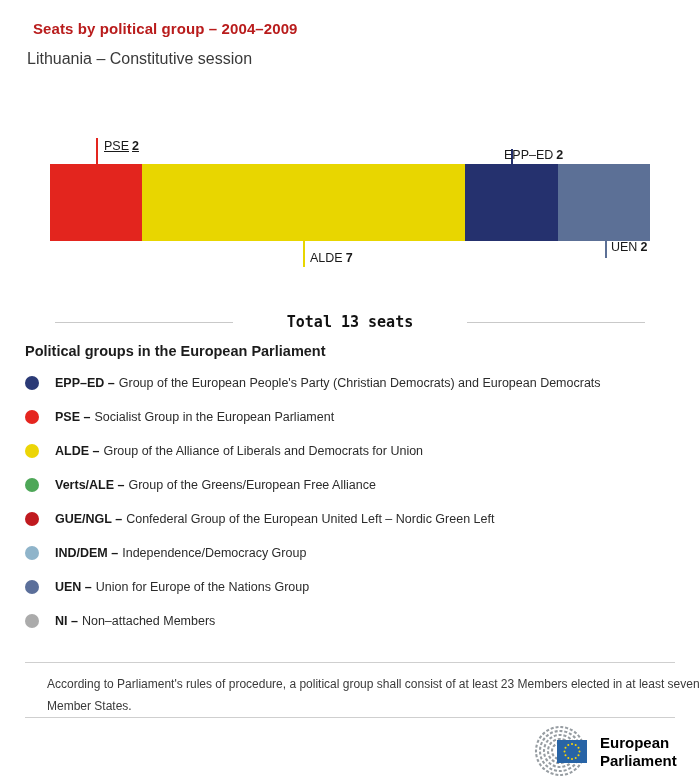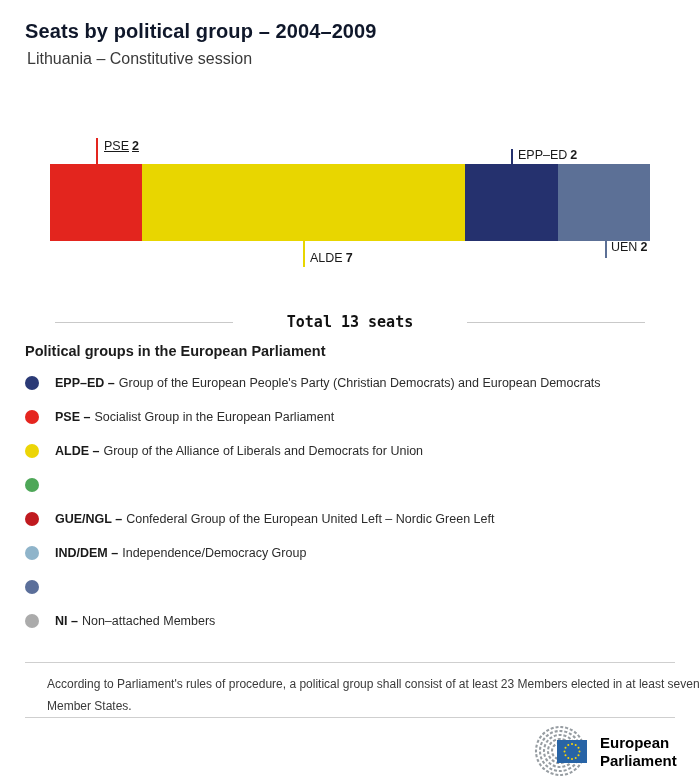--- a/index.html
+++ b/index.html
@@ -1,37 +1,37 @@
 <!DOCTYPE html>
 <html><head>
 <meta charset="utf-8">
 <style>
   * { margin:0; padding:0; box-sizing:border-box; }
   html,body { width:700px; height:784px; background:#ffffff; overflow:hidden;
               font-family:"Liberation Sans", sans-serif; color:#1a1a1a; position:relative; }
   .abs { position:absolute; }
 
   
-  .title    { left:25px; top:20px; font-size:20px; font-weight:700; color:#0f172a; letter-spacing:.1px; }
+  .title    { left:33px; top:20px; font-size:15px; font-weight:700; color:#b91c1c; letter-spacing:.1px; }
   .subtitle { left:27px; top:50px; font-size:16px; font-weight:400; color:#3a3a3a; }
 
   
   .bar { left:50px; top:164px; width:600px; height:77px; display:flex; }
   .seg { height:100%; }
 
   
   .tick { width:2px; }
   .tick-pse    { left:96px;  top:138px; height:26px; }
   .tick-epp    { left:511px; top:149px; height:15px; }
   .tick-alde   { left:303px; top:241px; height:26px; }
   .tick-uen    { left:605px; top:241px; height:17px; }
   .callout { font-size:12.5px; color:#1a1a1a; white-space:nowrap; }
   .callout b { font-weight:700; margin-left:3px; }
   .callout-pse  { left:104px; top:139px;text-decoration:underline; }
-  .callout-epp  { left:518px; top:148px; }
+  .callout-epp  { left:504px; top:148px; }
   .callout-alde { left:310px; top:251px; }
   .callout-uen  { left:611px; top:240px; }
 
   
   .total-row { left:55px; top:313px; width:590px; display:flex; align-items:center;gap:40px; }
   .total-row .line { flex:1; height:1px; background:#c9c9c9; }
   .total-text { font-family:"DejaVu Sans Mono", monospace; font-weight:700; font-size:15px;
                 color:#111; padding:0 14px; white-space:nowrap; }
 
   
@@ -99,31 +99,33 @@
   <div class="legend-row">
     <span class="dot" style="background: rgb(229, 37, 31);"></span>
     <span class="legend-text"><b>PSE –</b><span>Socialist Group in the European Parliament</span></span>
   </div>
   <div class="legend-row">
     <span class="dot" style="background: rgb(236, 213, 6);"></span>
     <span class="legend-text"><b>ALDE –</b><span>Group of the Alliance of Liberals and Democrats for Union</span></span>
   </div>
   <div class="legend-row">
     <span class="dot" style="background: rgb(78, 167, 88);"></span>
+    <span class="legend-text"><b>Verts/ALE –</b><span>Group of the Greens/European Free Alliance</span></span>
   </div>
   <div class="legend-row">
     <span class="dot" style="background: rgb(192, 26, 31);"></span>
     <span class="legend-text"><b>GUE/NGL –</b><span>Confederal Group of the European United Left – Nordic Green Left</span></span>
   </div>
   <div class="legend-row">
     <span class="dot" style="background: rgb(143, 180, 202);"></span>
     <span class="legend-text"><b>IND/DEM –</b><span>Independence/Democracy Group</span></span>
   </div>
   <div class="legend-row">
     <span class="dot" style="background: rgb(91, 111, 154);"></span>
+    <span class="legend-text"><b>UEN –</b><span>Union for Europe of the Nations Group</span></span>
   </div>
   <div class="legend-row">
     <span class="dot" style="background: rgb(171, 171, 171);"></span>
     <span class="legend-text"><b>NI –</b><span>Non–attached Members</span></span>
   </div>
 </div>
 
 <div class="abs rule1"></div>
 <div class="abs footnote">According to Parliament's rules of procedure, a political group shall consist of at least 23 Members elected in at least seven Member States.</div>
 <div class="abs rule2"></div>

